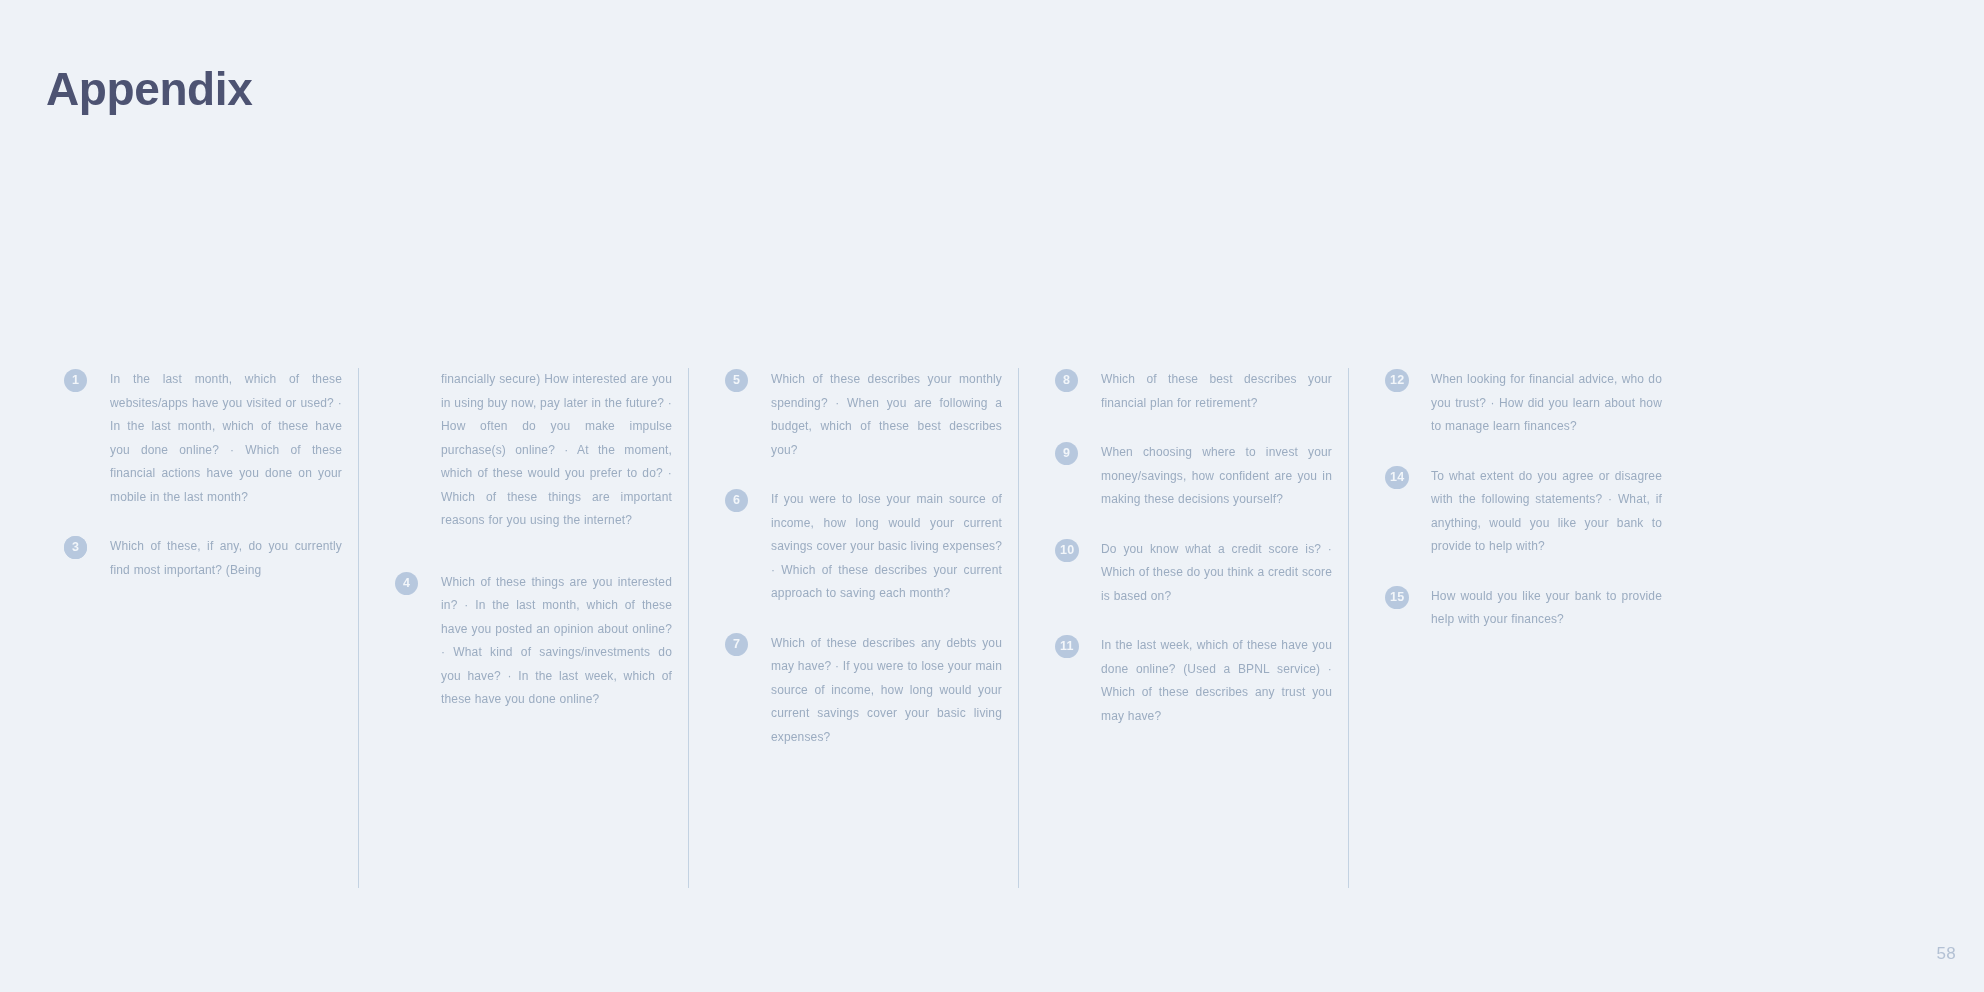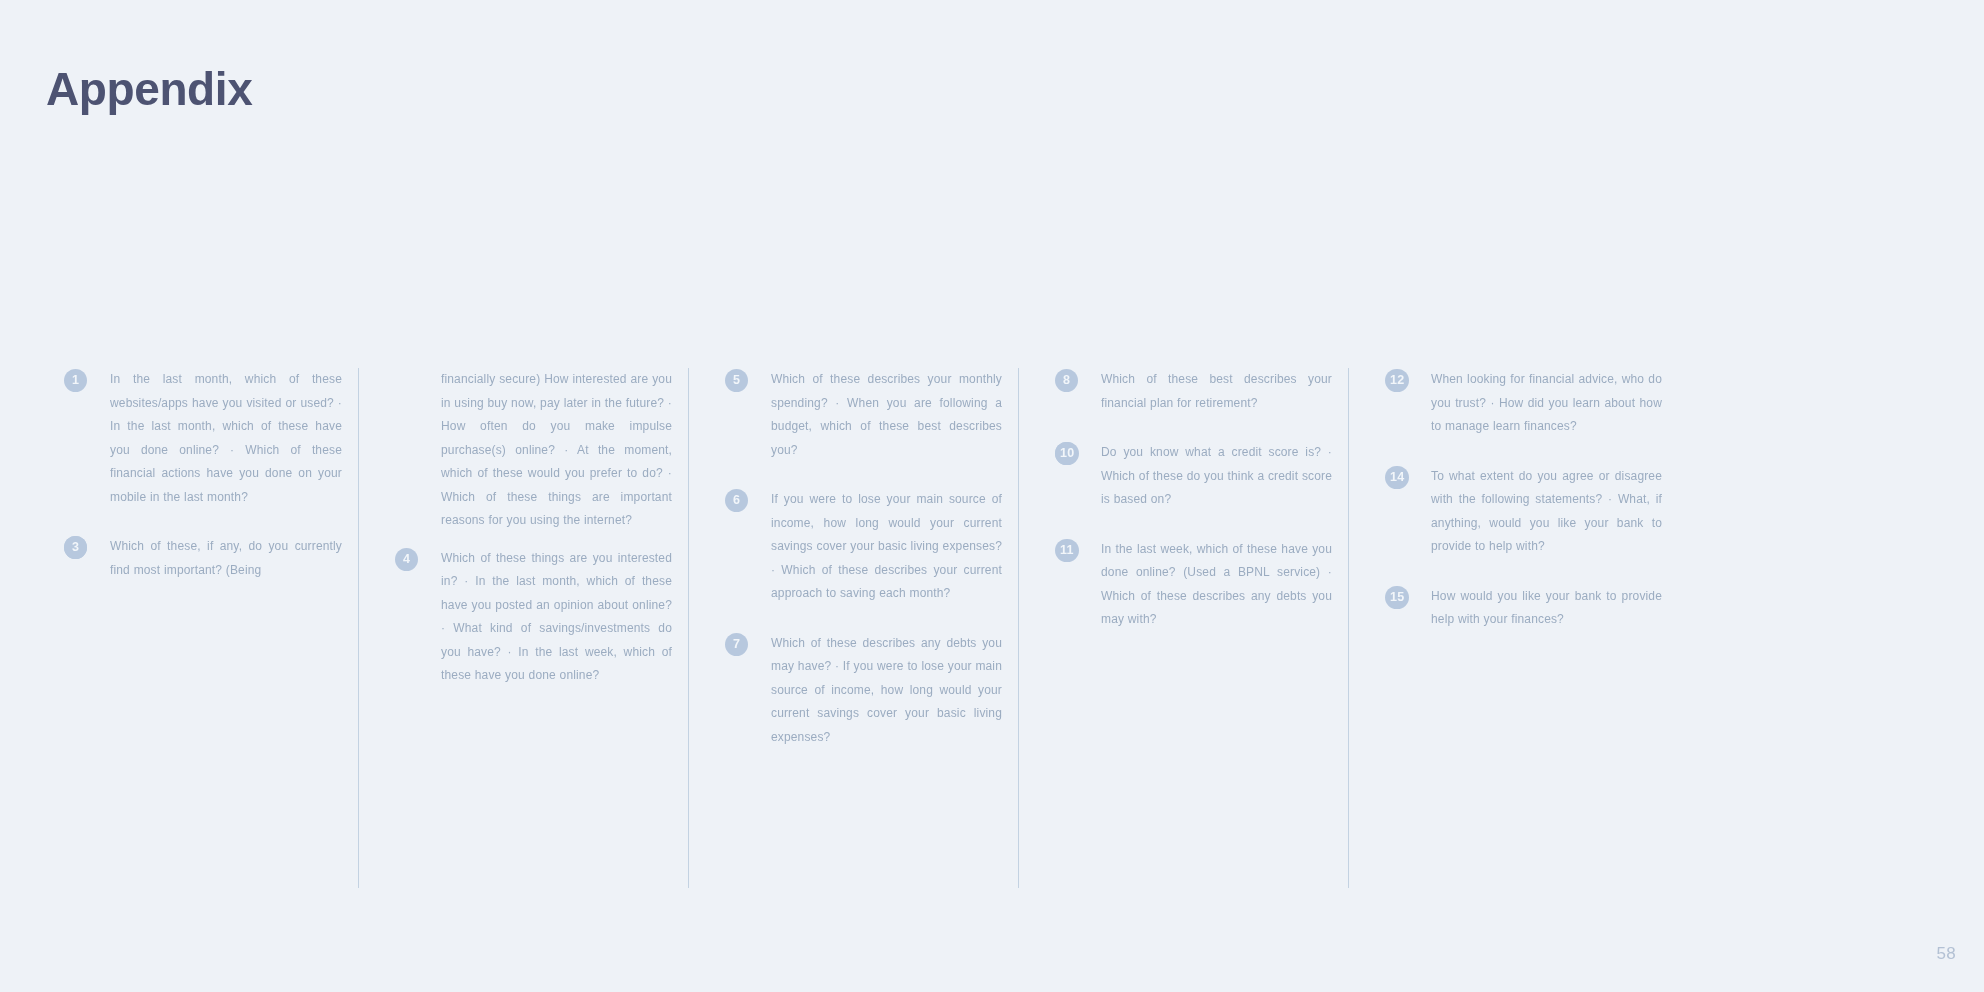--- a/index.html
+++ b/index.html
@@ -94,21 +94,21 @@
     color: #9bacc1;
     text-align: justify;
     text-justify: inter-word;
     letter-spacing: 0.15px;
     word-spacing: 0.2px;
   }
 
   
   .q-item.continuation {
     padding-left: 46px;
-    margin-bottom: 14px;
+    margin-bottom: 38px;
   }
 
   #page-number {
     position: absolute;
     right: 28px;
     bottom: 28px;
     font-size: 17px;
     color: #b3c1d4;
     letter-spacing: 0.3px;
   }
@@ -157,28 +157,29 @@
           <span class="q-text">Which of these describes any debts you may have? · If you were to lose your main source of income, how long would your current savings cover your basic living expenses?</span>
         </div>
       </div>
       <div class="column">
         <div class="q-item">
           <span class="q-badge">8</span>
           <span class="q-text">Which of these best describes your financial plan for retirement?</span>
         </div>
         <div class="q-item">
           <span class="q-badge">9</span>
+          <span class="q-text">When choosing where to invest your money/savings, how confident are you in making these decisions yourself?</span>
         </div>
         <div class="q-item">
           <span class="q-badge">10</span>
           <span class="q-text">Do you know what a credit score is? · Which of these do you think a credit score is based on?</span>
         </div>
         <div class="q-item">
           <span class="q-badge">11</span>
-          <span class="q-text">In the last week, which of these have you done online? (Used a BPNL service) · Which of these describes any debts you may with?</span>
+          <span class="q-text">In the last week, which of these have you done online? (Used a BPNL service) · Which of these describes any trust you may have?</span>
         </div>
       </div>
       <div class="column">
         <div class="q-item">
           <span class="q-badge">12</span>
           <span class="q-text">When looking for financial advice, who do you trust? · How did you learn about how to manage learn finances?</span>
         </div>
         <div class="q-item">
           <span class="q-badge">14</span>
           <span class="q-text">To what extent do you agree or disagree with the following statements? · What, if anything, would you like your bank to provide to help with?</span>

